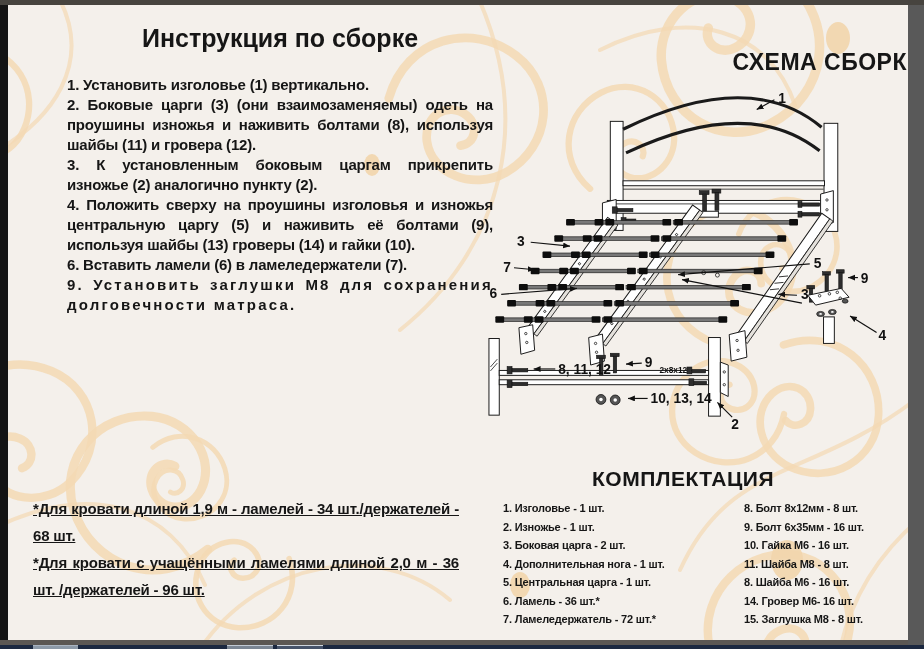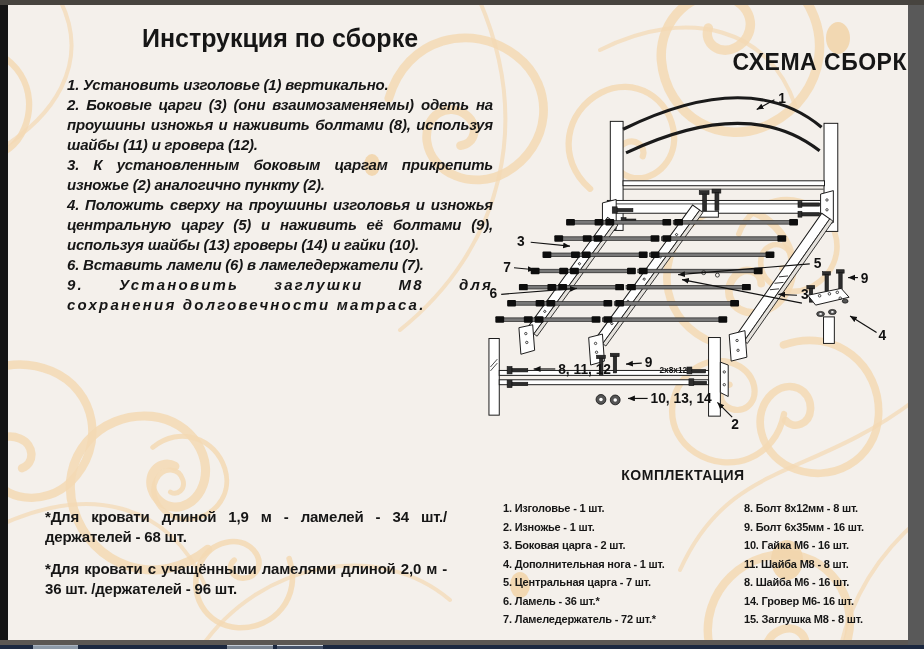--- a/index.html
+++ b/index.html
@@ -21,28 +21,28 @@
   #edge-right{right:0;top:5px;width:16px;height:644px;background:#595959;}
   #bottom-bar{left:0;top:640px;width:908px;height:5px;background:#5b5753;}
   #taskbar{left:0;top:645px;width:924px;height:4px;background:#1b2840;}
   .tbbox{position:absolute;top:0;height:4px;}
   #tbbox-1{left:33px;width:45px;background:#8d9aa8;border-top:1px solid #aab4c0;}
   #tbbox-2{left:227px;width:46px;background:#7b8694;border-top:1px solid #c2cad4;}
   #tbbox-3{left:277px;width:46px;background:#46536a;border-top:1px solid #cdd4dc;}
   
   #left-col{position:absolute;left:33px;top:24px;width:426px;z-index:1;margin-left:34px;}
   #instructions-title{margin:0 0 22px 0;font-size:25px;font-weight:700;text-align:center;letter-spacing:0;}
-  #steps p{margin:0;font-size:15px;line-height:20px;font-weight:700;text-align:justify;letter-spacing:-0.2px;font-style:italic;}
+  #steps p{margin:0;font-size:15px;line-height:20px;font-weight:700;text-align:justify;letter-spacing:-0.2px;}
   #steps p.spread{letter-spacing:2.2px;}
   #notes{position:absolute;left:33px;top:495px;width:426px;z-index:1;}
-  #notes p{margin:12px;font-size:15px;line-height:20px;font-weight:700;text-align:justify;letter-spacing:-0.2px;}
+  #notes p{margin:0;font-size:15px;line-height:27px;font-weight:700;text-align:justify;letter-spacing:-0.2px;text-decoration:underline;}
   
   #scheme-title{position:absolute;left:458px;top:33px;width:450px;margin:16px;font-size:23px;font-weight:700;text-align:right;z-index:1;letter-spacing:.5px;}
   #diagram{position:absolute;left:458px;top:85px;z-index:1;}
-  #parts-title{position:absolute;left:458px;top:467px;width:450px;margin:0;font-size:14px;font-weight:700;text-align:center;z-index:1;letter-spacing:.5px;}
+  #parts-title{position:absolute;left:458px;top:467px;width:450px;margin:0;font-size:21px;font-weight:700;text-align:center;z-index:1;letter-spacing:.5px;}
   .parts-col{position:absolute;top:499px;z-index:1;}
   #parts-col1{left:503px;width:235px;}
   #parts-col2{left:744px;width:170px;}
   .parts-col div{font-size:11px;line-height:18.5px;font-weight:700;letter-spacing:-0.2px;}
   
   .tube{fill:#ffffff;stroke:#1a1a1a;stroke-width:1;}
   .beamside{fill:#e4e1dc;stroke:#1a1a1a;stroke-width:.8;}
   .arch{fill:none;stroke:#1a1a1a;stroke-width:3.2;}
   .ln{stroke:#1a1a1a;stroke-width:.8;}
   .dark{fill:#2d2d2d;stroke:#111;stroke-width:.6;}
@@ -287,21 +287,21 @@
     <text class="co" x="278" y="350">2</text>
   </g>
 </svg>
 
 <h3 id="parts-title">КОМПЛЕКТАЦИЯ</h3>
 <div id="parts-col1" class="parts-col">
   <div>1. Изголовье - 1 шт.</div>
   <div>2. Изножье - 1 шт.</div>
   <div>3. Боковая царга - 2 шт.</div>
   <div>4. Дополнительная нога - 1 шт.</div>
-  <div>5. Центральная царга - 7 шт.</div>
+  <div>5. Центральная царга - 1 шт.</div>
   <div>6. Ламель - 36 шт.*</div>
   <div>7. Ламеледержатель - 72 шт.*</div>
 </div>
 <div id="parts-col2" class="parts-col">
   <div>8. Болт 8х12мм - 8 шт.</div>
   <div>9. Болт 6х35мм - 16 шт.</div>
   <div>10. Гайка М6 - 16 шт.</div>
   <div>11. Шайба М8 - 8 шт.</div>
   <div>8. Шайба М6 - 16 шт.</div>
   <div>14. Гровер М6- 16 шт.</div>

